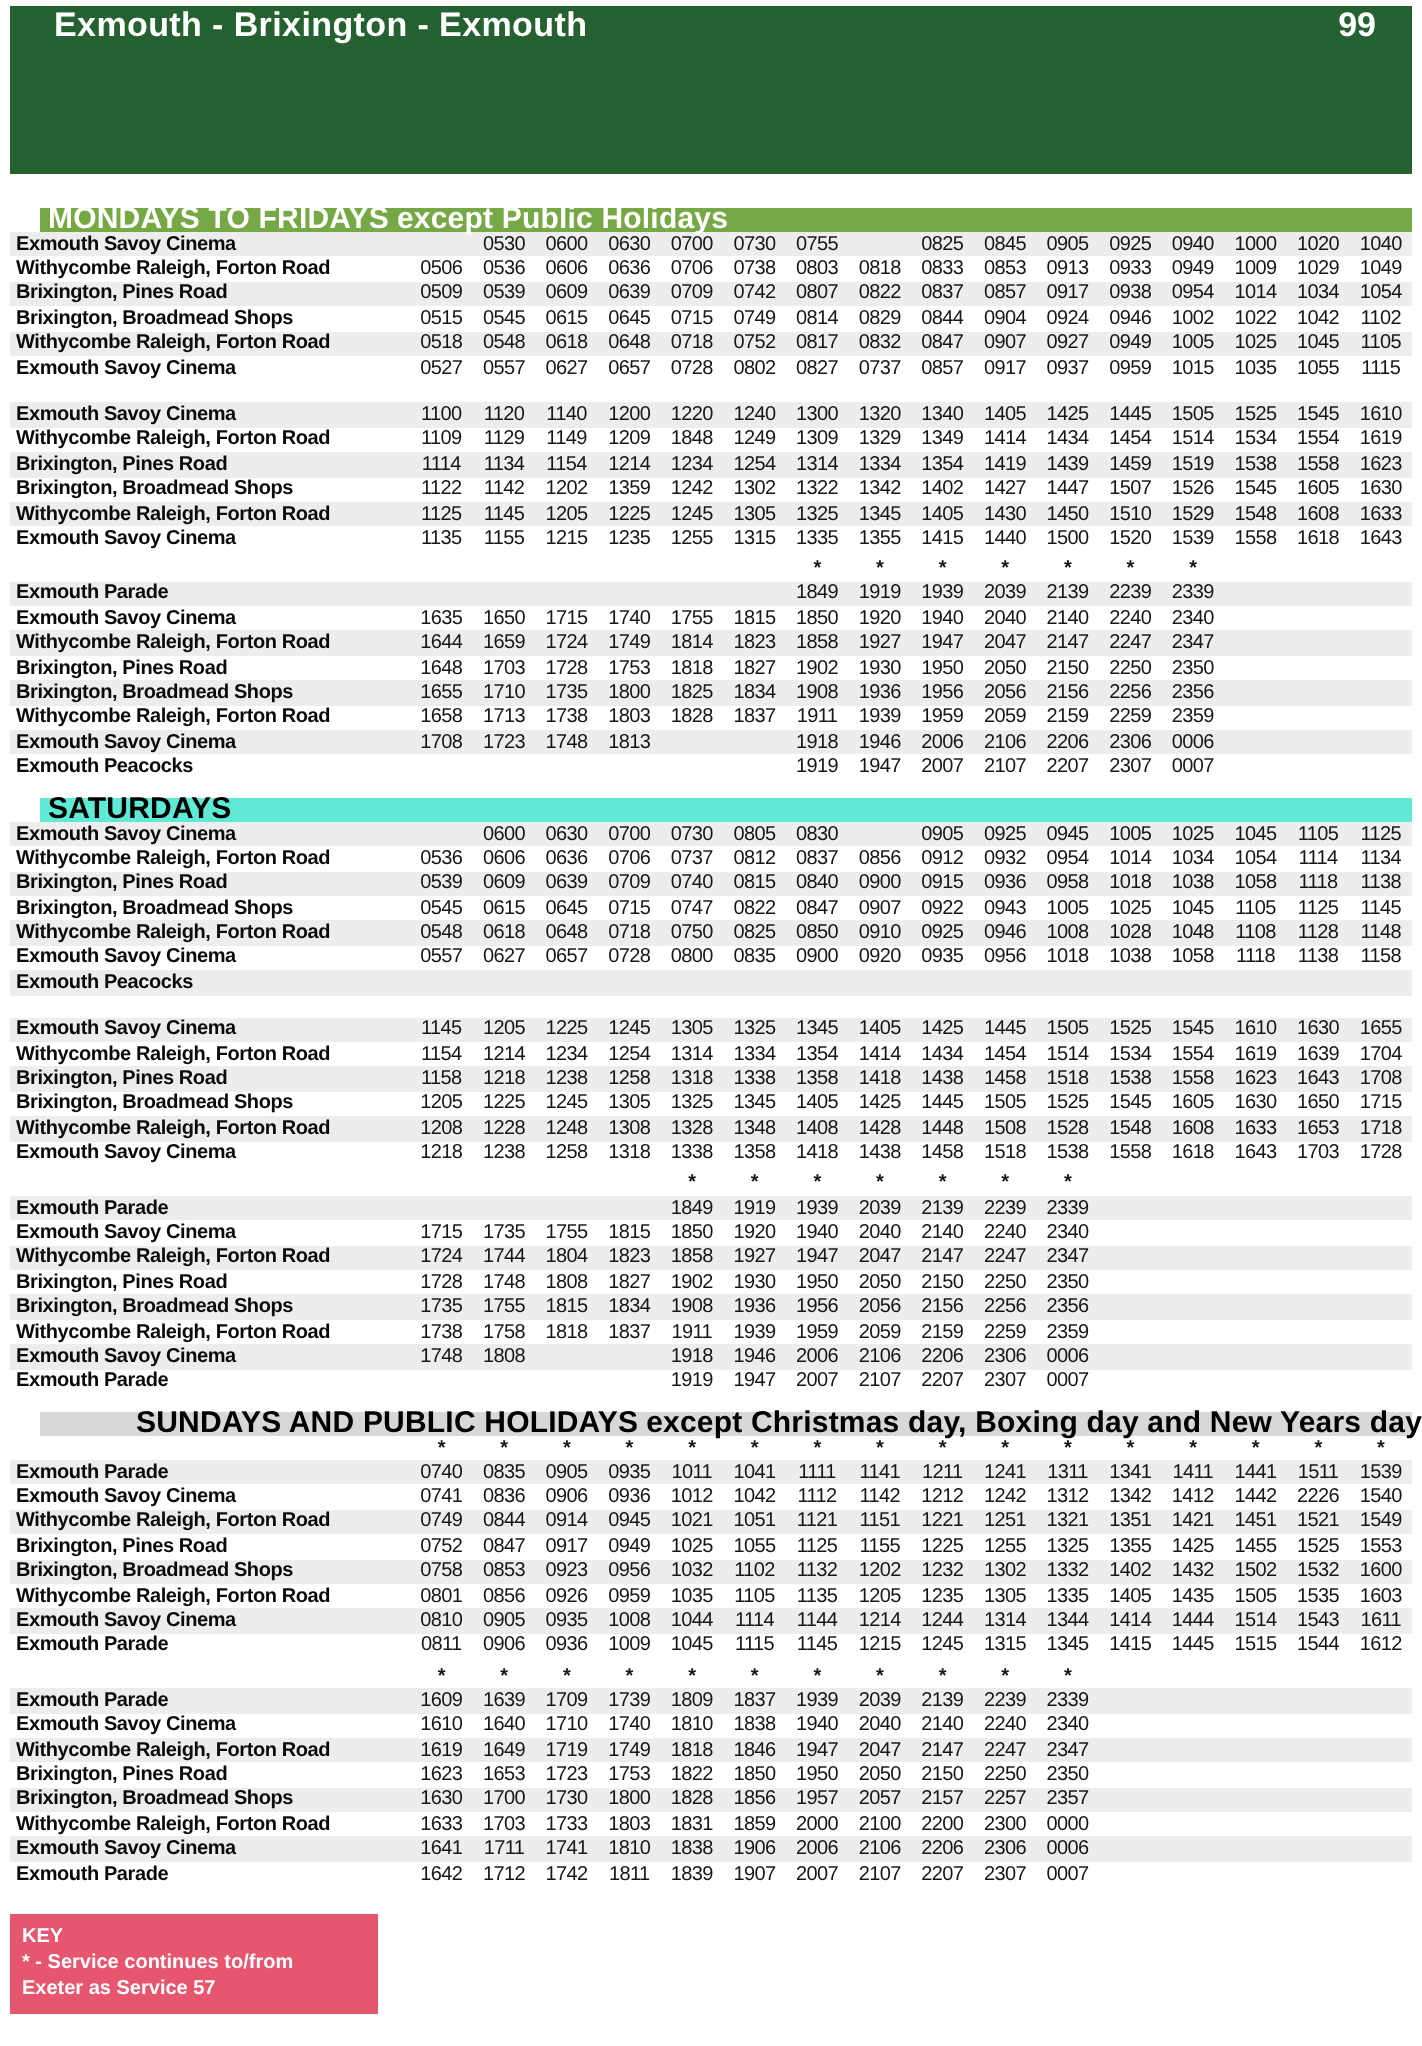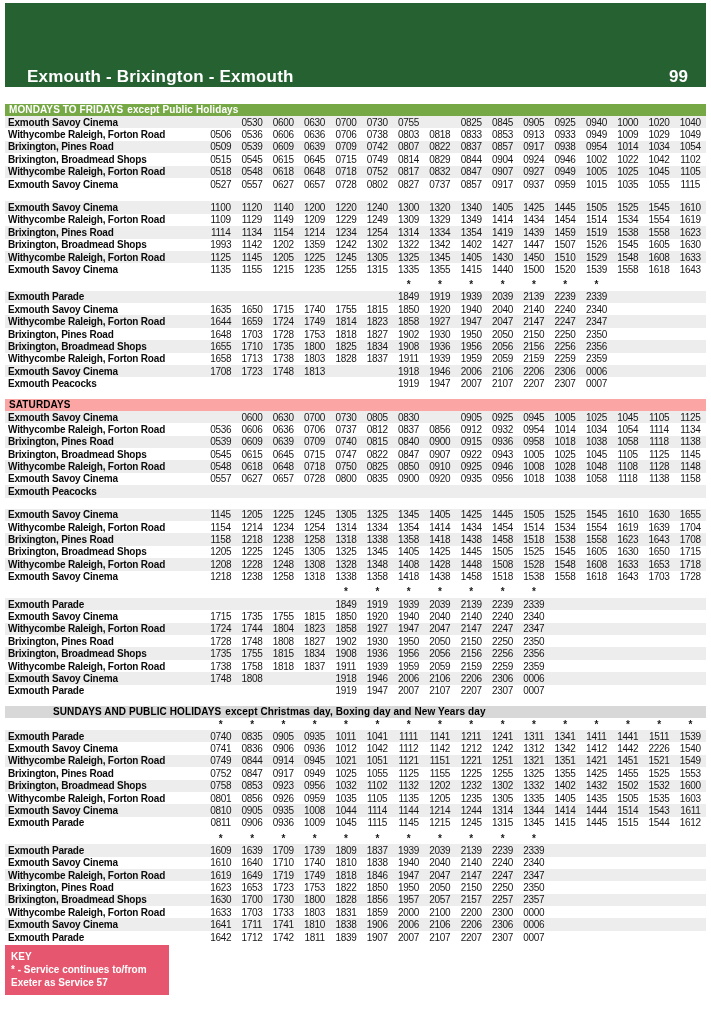--- a/index.html
+++ b/index.html
@@ -5,39 +5,40 @@
   html,body { margin:0; padding:0; background:#ffffff; }
   body {
     width:711px; height:1023px;
     font-family:"Liberation Sans", sans-serif;
     color:#111; overflow:hidden;
   }
   .page { padding:3px 5px 0 5px; box-sizing:border-box; }
 
   .banner {
     height:84px; background:#266231; color:#ffffff;
-    display:flex; align-items:flex-end; justify-content:space-between;
+    display:flex; align-items:flex-start; justify-content:space-between;
     padding:0 18px 0 22px; box-sizing:border-box;
   }
   .banner-title { font-size:17px; font-weight:bold; letter-spacing:0.2px; }
   .banner-number { font-size:17px; font-weight:bold; }
 
   .date-line {
     text-align:right; font-size:11px; font-weight:bold;
     margin:7px 0 0 0; height:14px; line-height:14px; color:#000;
   }
 
   .sections { margin-top:17px; }
   .section { margin:0; }
   .section + .section { margin-top:9px; }
 
   .section-bar {
-    height:12px; line-height:12px; font-size:10px; font-weight:bold;
+    height:12px; line-height:12px; font-size:15px; font-weight:bold;
     padding-left:4px; box-sizing:border-box; white-space:nowrap;
     letter-spacing:0.1px;
+    margin-left:15px;
   }
   .sec-subtitle { margin-left:4px; }
 
   .block { margin:0; }
   .block.gap { margin-top:11px; }
   .block.small-gap { margin-top:3px; }
 
   .t-row {
     display:grid;
     grid-template-columns:200px repeat(16, 1fr);
@@ -49,21 +50,21 @@
     white-space:nowrap; letter-spacing:-0.2px; color:#0a0a0a;
   }
   .t-cell {
     text-align:center; font-size:10px; letter-spacing:-0.3px; color:#161616;
     white-space:nowrap;
   }
   .ast-row { height:12px; }
   .ast-row .t-cell { font-weight:bold; font-size:10px; }
 
   .key-box {
-    margin-top:2px; width:164px; background:#e6566e; color:#ffffff;
+    margin-top:14px; width:184px; background:#e6566e; color:#ffffff;
     padding:5px 6px 6px 6px; box-sizing:border-box;
   }
   .key-title { font-size:10px; font-weight:bold; line-height:13px; }
   .key-line { font-size:10px; font-weight:bold; line-height:13px; }
 </style>
 </head>
 <body>
 
 <div class="page">
 
@@ -211,21 +212,21 @@
             <div class="t-cell">1525</div>
             <div class="t-cell">1545</div>
             <div class="t-cell">1610</div>
           </div>
           <div class="t-row">
             <div class="t-label">Withycombe Raleigh, Forton Road</div>
             <div class="t-cell">1109</div>
             <div class="t-cell">1129</div>
             <div class="t-cell">1149</div>
             <div class="t-cell">1209</div>
-            <div class="t-cell">1229</div>
+            <div class="t-cell">1848</div>
             <div class="t-cell">1249</div>
             <div class="t-cell">1309</div>
             <div class="t-cell">1329</div>
             <div class="t-cell">1349</div>
             <div class="t-cell">1414</div>
             <div class="t-cell">1434</div>
             <div class="t-cell">1454</div>
             <div class="t-cell">1514</div>
             <div class="t-cell">1534</div>
             <div class="t-cell">1554</div>
@@ -245,21 +246,21 @@
             <div class="t-cell">1419</div>
             <div class="t-cell">1439</div>
             <div class="t-cell">1459</div>
             <div class="t-cell">1519</div>
             <div class="t-cell">1538</div>
             <div class="t-cell">1558</div>
             <div class="t-cell">1623</div>
           </div>
           <div class="t-row">
             <div class="t-label">Brixington, Broadmead Shops</div>
-            <div class="t-cell">1993</div>
+            <div class="t-cell">1122</div>
             <div class="t-cell">1142</div>
             <div class="t-cell">1202</div>
             <div class="t-cell">1359</div>
             <div class="t-cell">1242</div>
             <div class="t-cell">1302</div>
             <div class="t-cell">1322</div>
             <div class="t-cell">1342</div>
             <div class="t-cell">1402</div>
             <div class="t-cell">1427</div>
             <div class="t-cell">1447</div>
@@ -449,21 +450,21 @@
             <div class="t-cell">1947</div>
             <div class="t-cell">2007</div>
             <div class="t-cell">2107</div>
             <div class="t-cell">2207</div>
             <div class="t-cell">2307</div>
             <div class="t-cell">0007</div>
           </div>
         </div>
       </div>
       <div class="section">
-        <div class="section-bar" style="background: #fca5a5; color: rgb(0, 0, 0);"><span class="sec-title">SATURDAYS</span></div>
+        <div class="section-bar" style="background: #5eead4; color: rgb(0, 0, 0);"><span class="sec-title">SATURDAYS</span></div>
         <div class="block">
           <div class="t-row striped">
             <div class="t-label">Exmouth Savoy Cinema</div>
             <div class="t-cell"></div>
             <div class="t-cell">0600</div>
             <div class="t-cell">0630</div>
             <div class="t-cell">0700</div>
             <div class="t-cell">0730</div>
             <div class="t-cell">0805</div>
             <div class="t-cell">0830</div>

